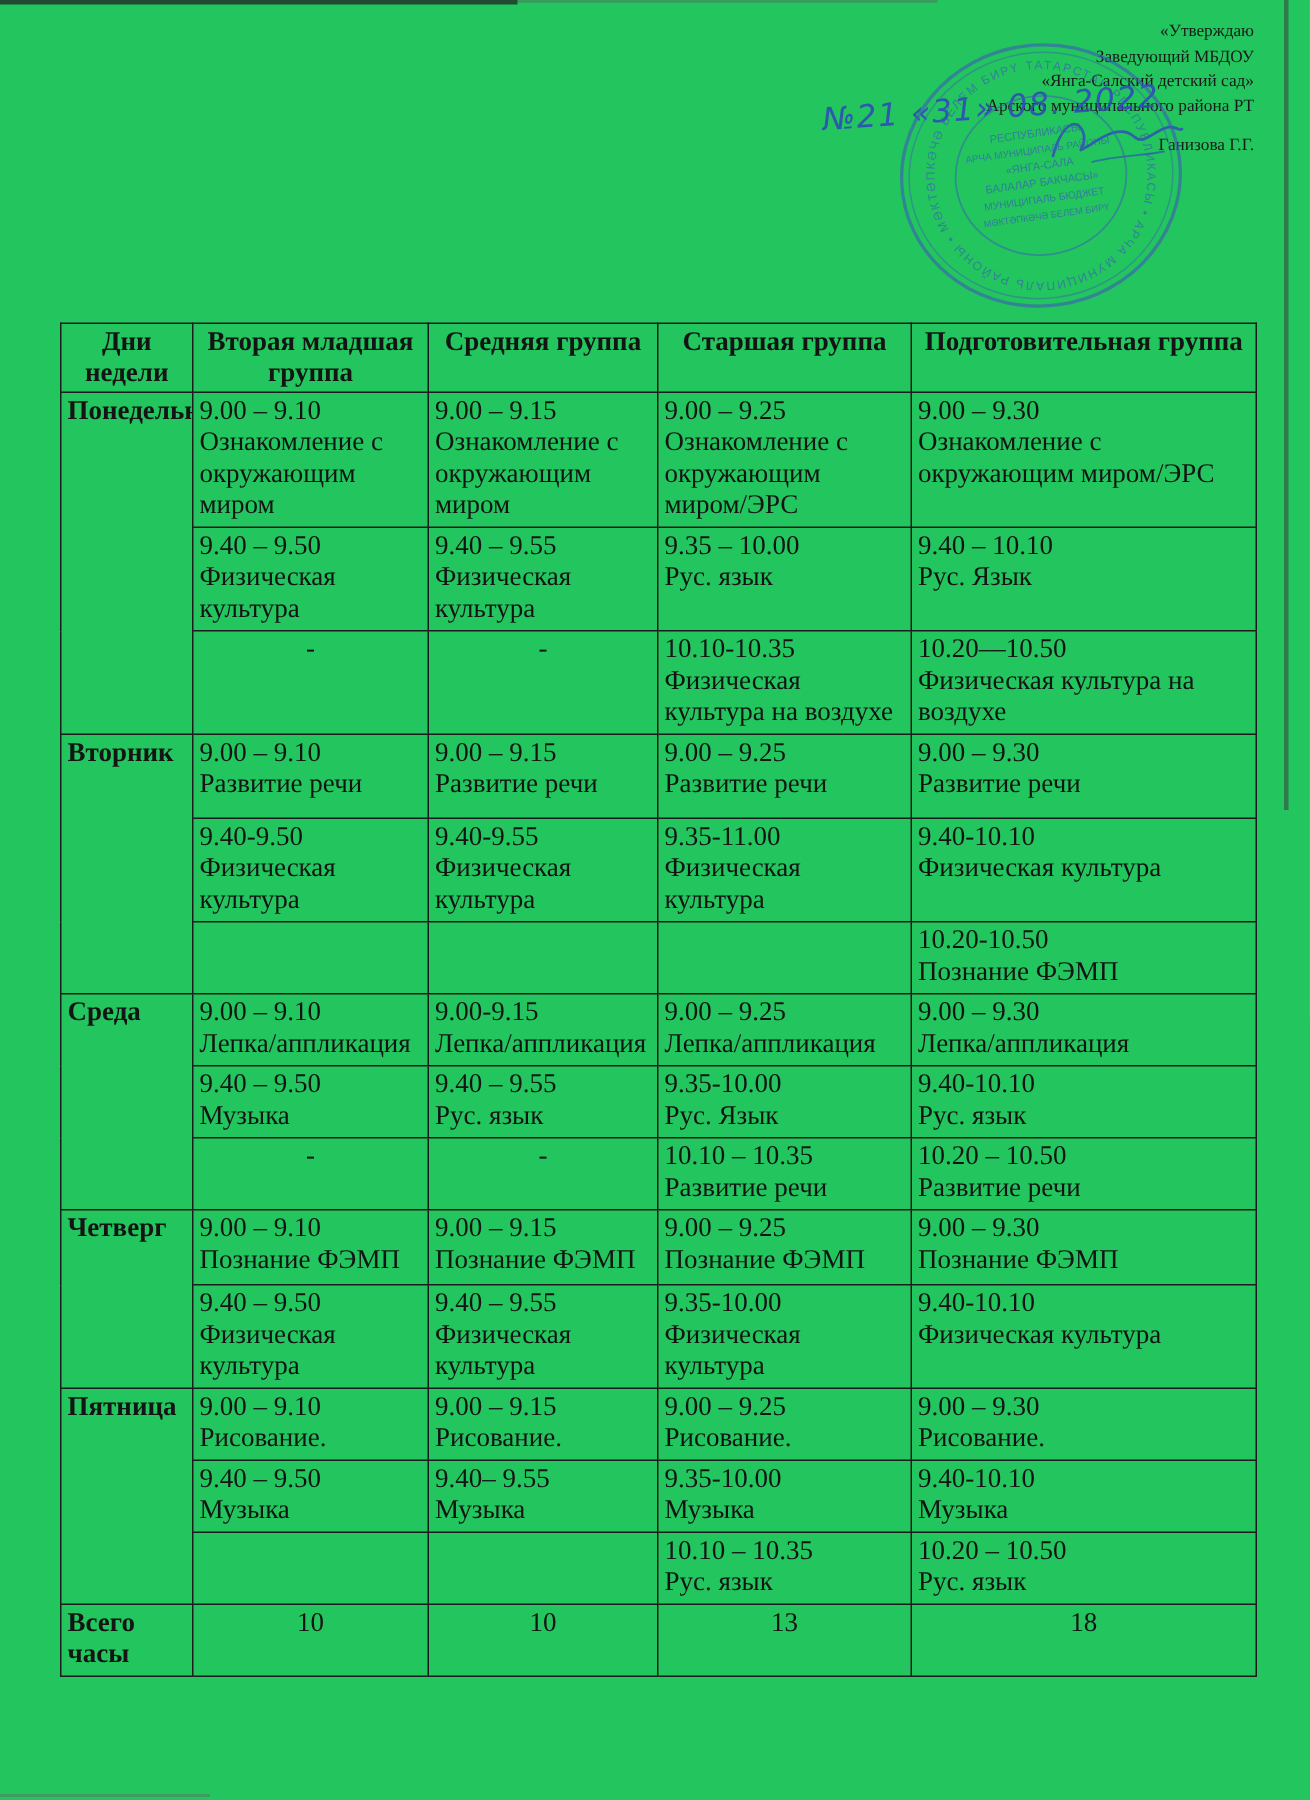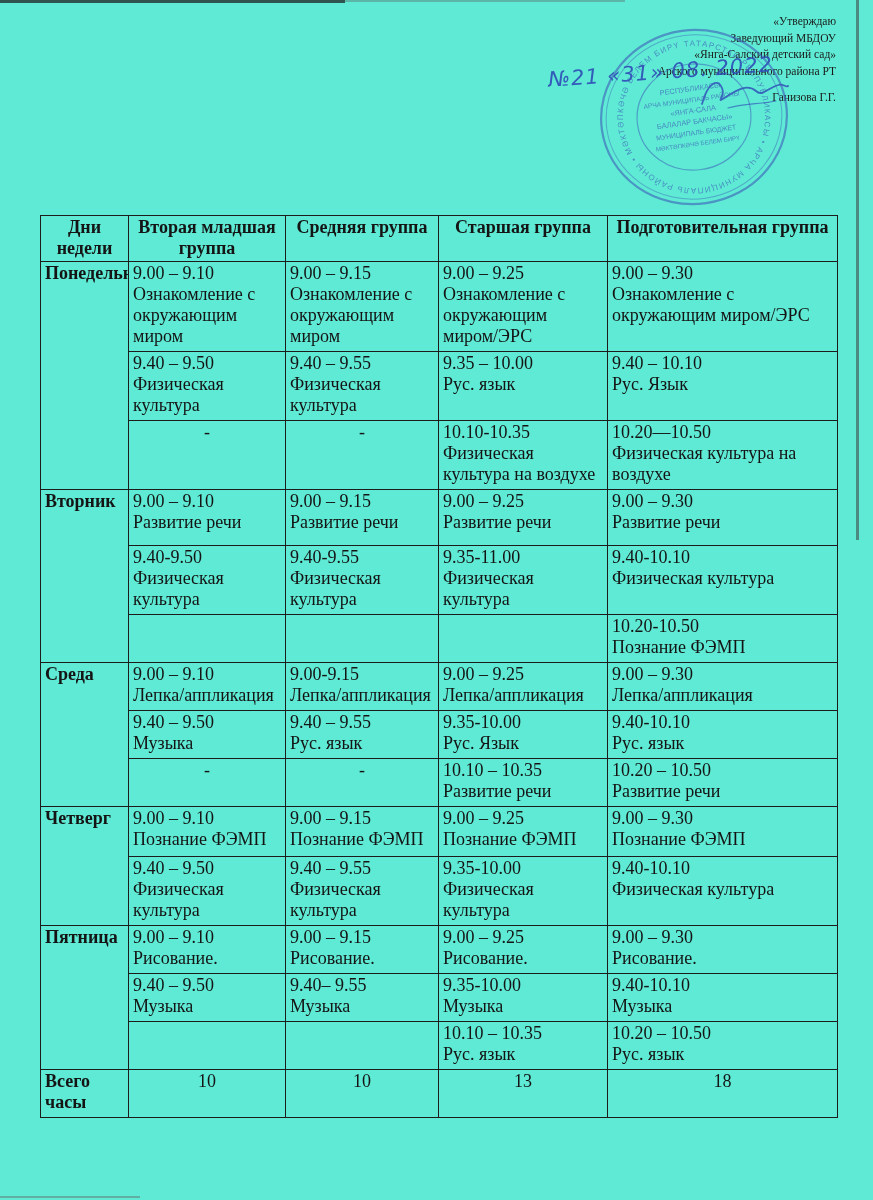--- a/index.html
+++ b/index.html
@@ -1,20 +1,20 @@
 <!DOCTYPE html>
 <html><head>
 <meta charset="utf-8">
 <style>
   * { box-sizing: border-box; }
   html,body { margin:0; padding:0; }
   body { background:#9a9a9a; font-family:"Liberation Serif", serif; }
   .page {
     position:relative; width:873px; height:1200px; margin:0 auto;
-    background:#5eead4; color:#141414; overflow:hidden;
+    background:#22c55e; color:#141414; overflow:hidden;
   }
   
   .edge-top   { position:absolute; top:0; left:0; width:345px; height:3px; background:#222; opacity:.75; }
   .edge-top2  { position:absolute; top:0; left:345px; width:280px; height:2px; background:#555; opacity:.35; }
   .edge-right { position:absolute; top:0; left:856px; width:3px; height:540px; background:#3a3a3a; opacity:.55; }
   .edge-bottom{ position:absolute; left:0; top:1196px; width:140px; height:2px; background:#666; opacity:.45; }
 
   .approval {
     position:absolute; top:13px; right:37px; text-align:right;
     font-size:11.5px; line-height:1.45; color:#1a1a1a;

